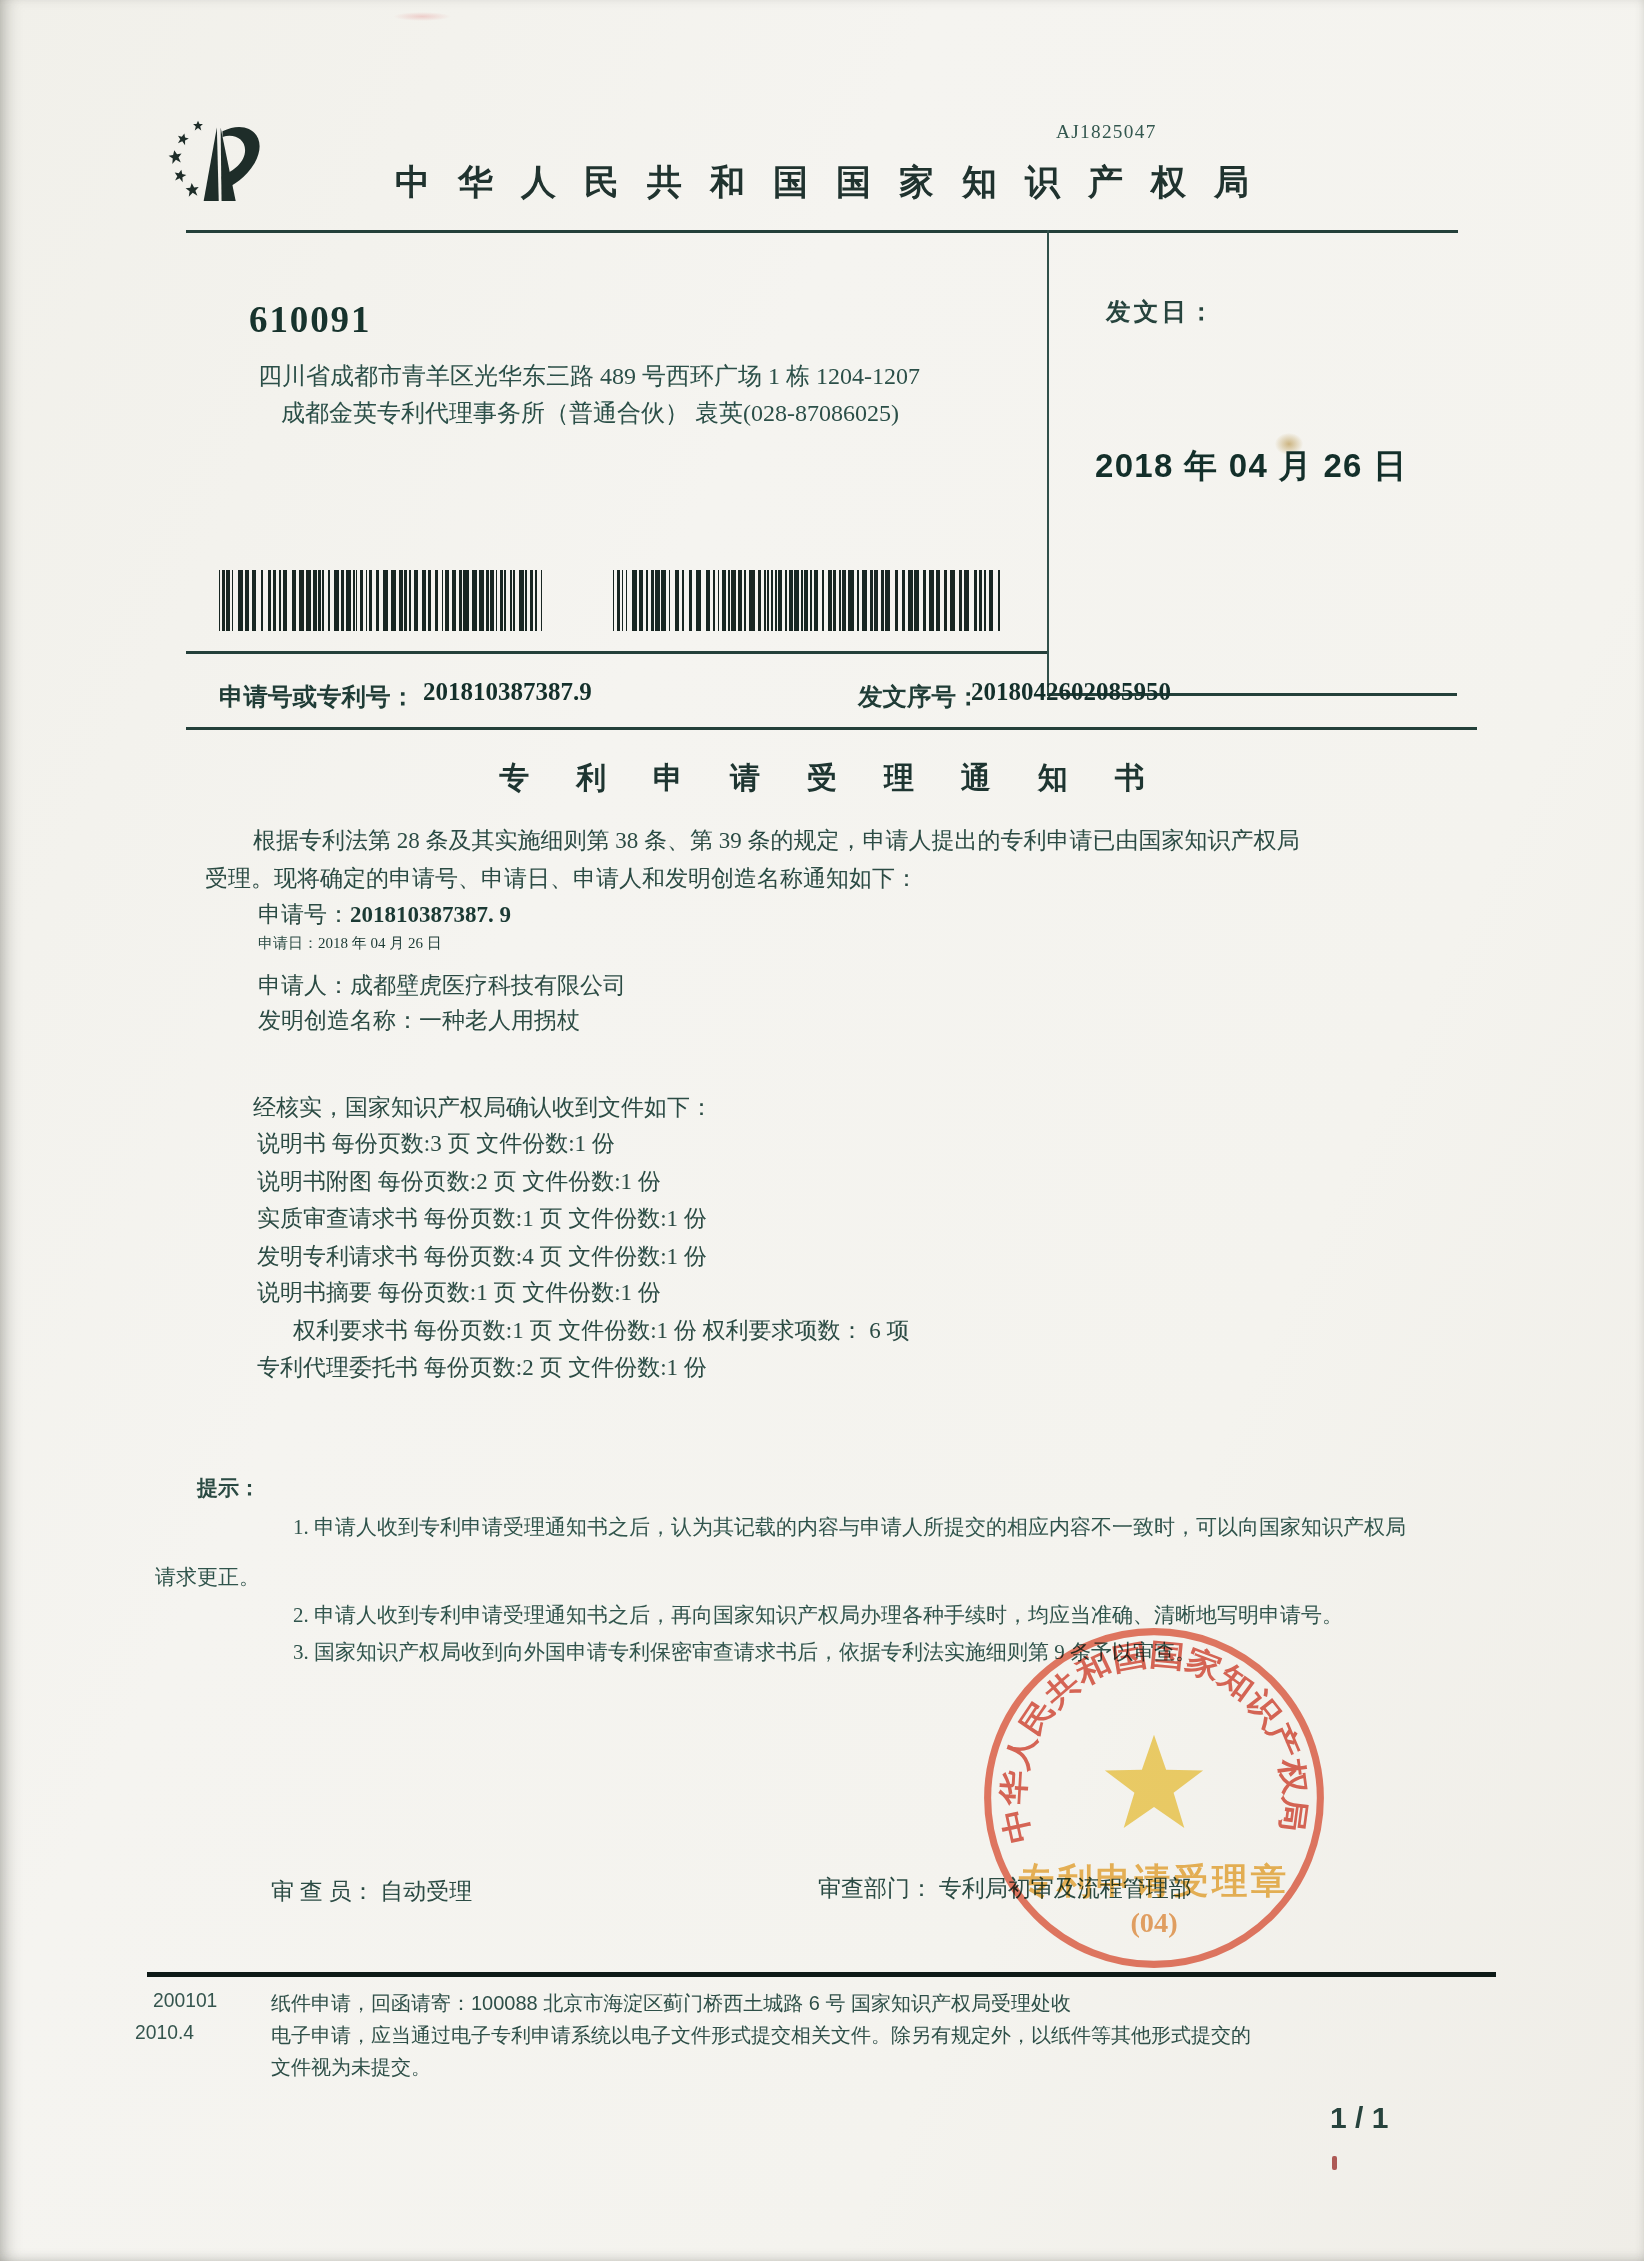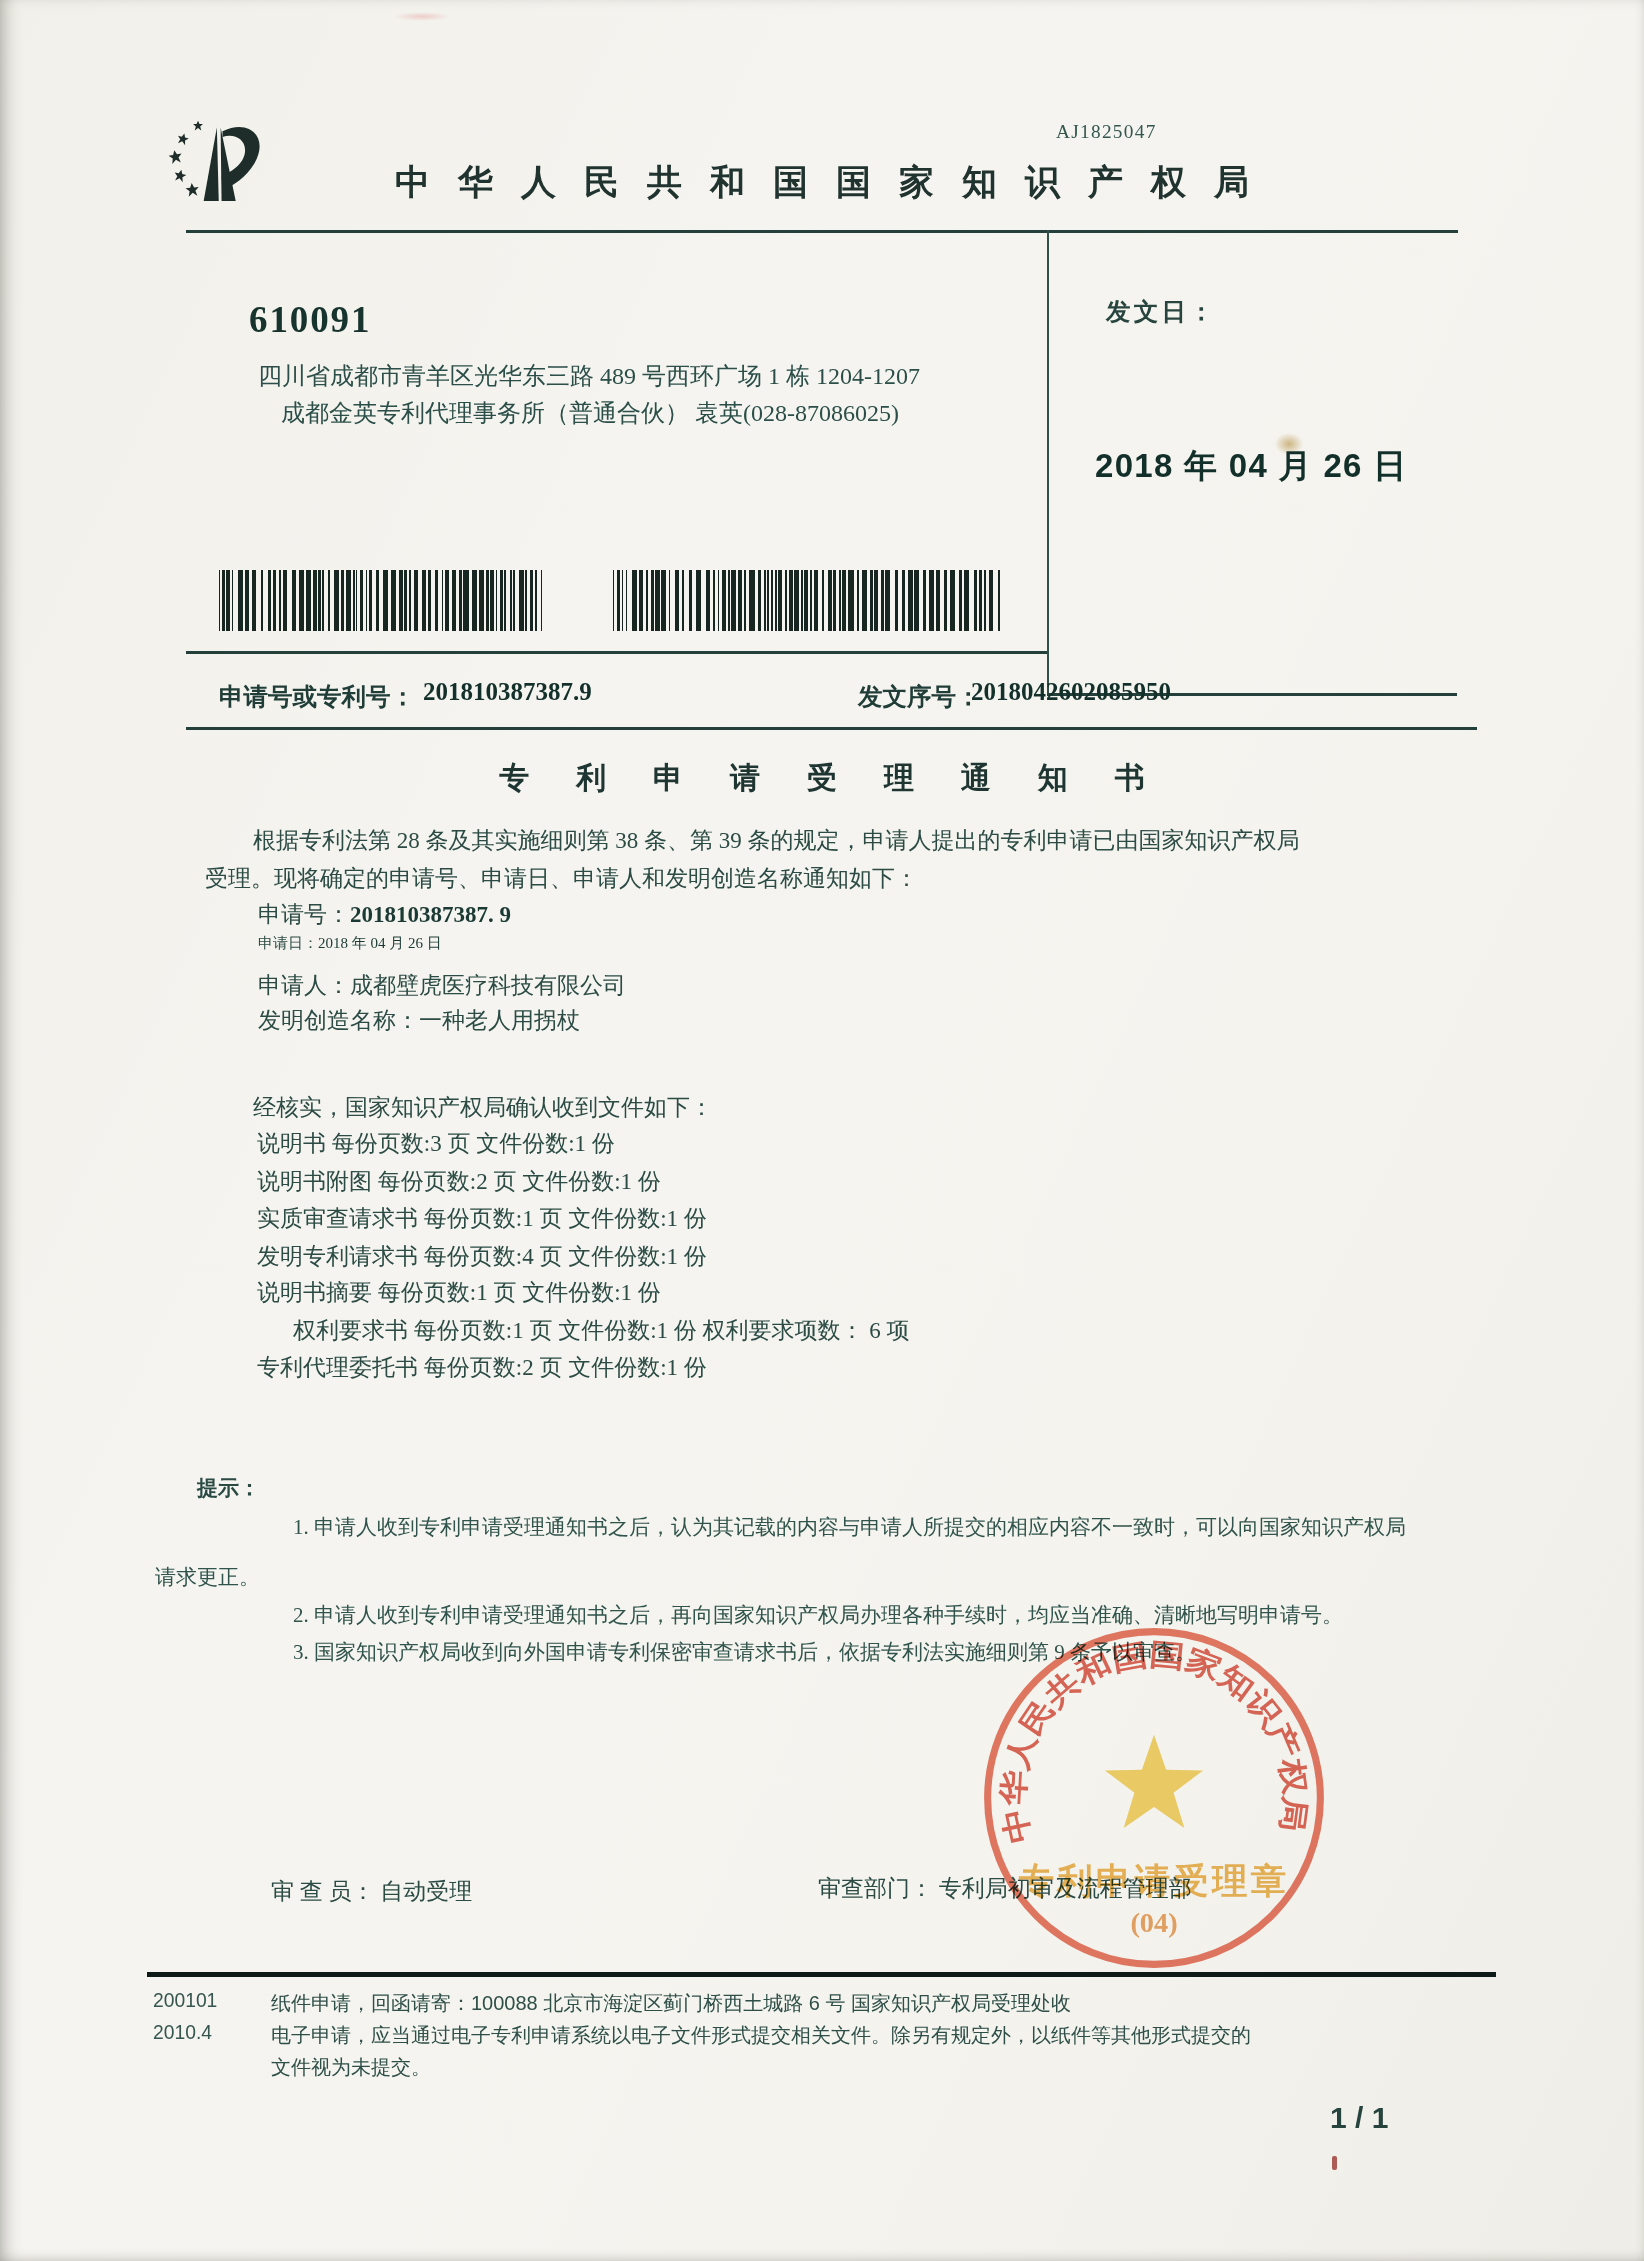--- a/index.html
+++ b/index.html
@@ -239,21 +239,21 @@
       <textPath href="#arcp" startOffset="0" textLength="758" lengthAdjust="spacingAndGlyphs">中华人民共和国国家知识产权局</textPath>
     </text>
     <polygon opacity="0.85" fill="#f2cc52" points="290,192 308.8,246.1 366.1,247.3 320.4,281.9 337,336.7 290,304 243,336.7 259.6,281.9 213.9,247.3 271.2,246.1"></polygon>
     <text x="290" y="438" text-anchor="middle" font-size="55" font-weight="bold" fill="#eeb24c" letter-spacing="5" opacity="0.92" font-family="Liberation Sans, DejaVu Sans, sans-serif">专利申请受理章</text>
     <text x="290" y="498" text-anchor="middle" font-size="44" font-weight="bold" fill="#e8984e" opacity="0.85">(04)</text>
   </svg>
 
   <div class="rule" style="left:147px;top:1972px;width:1349px;height:4.5px;background:#0e1a17;"></div>
 
   <div class="t hei" style="left:153px;top:1990px;font-size:19.3px;color:#35554e;">200101</div>
-  <div class="t hei" style="left:153px;top:2022px;font-size:19.3px;color:#35554e;">2010.4</div>
+  <div class="t hei" style="left:135px;top:2022px;font-size:19.3px;color:#35554e;">2010.4</div>
   <div class="t hei" style="left:271px;top:1990px;font-size:20px;color:#2e4f48;text-align:center;">纸件申请，回函请寄：100088 北京市海淀区蓟门桥西土城路 6 号  国家知识产权局受理处收</div>
   <div class="t hei" style="left:271px;top:2022px;font-size:20px;color:#2e4f48;">电子申请，应当通过电子专利申请系统以电子文件形式提交相关文件。除另有规定外，以纸件等其他形式提交的</div>
   <div class="t hei" style="left:271px;top:2054px;font-size:20px;color:#2e4f48;">文件视为未提交。</div>
 
   <div class="t hei" style="left:1330px;top:2101px;font-size:30px;font-weight:bold;color:#27433d;">1 / 1</div>
 
   <div class="smudge" style="left:1332px;top:2156px;width:5.2px;height:14px;border-radius:1.9px;background:#9c3330;opacity:.8;"></div>
 
 </div>
 

